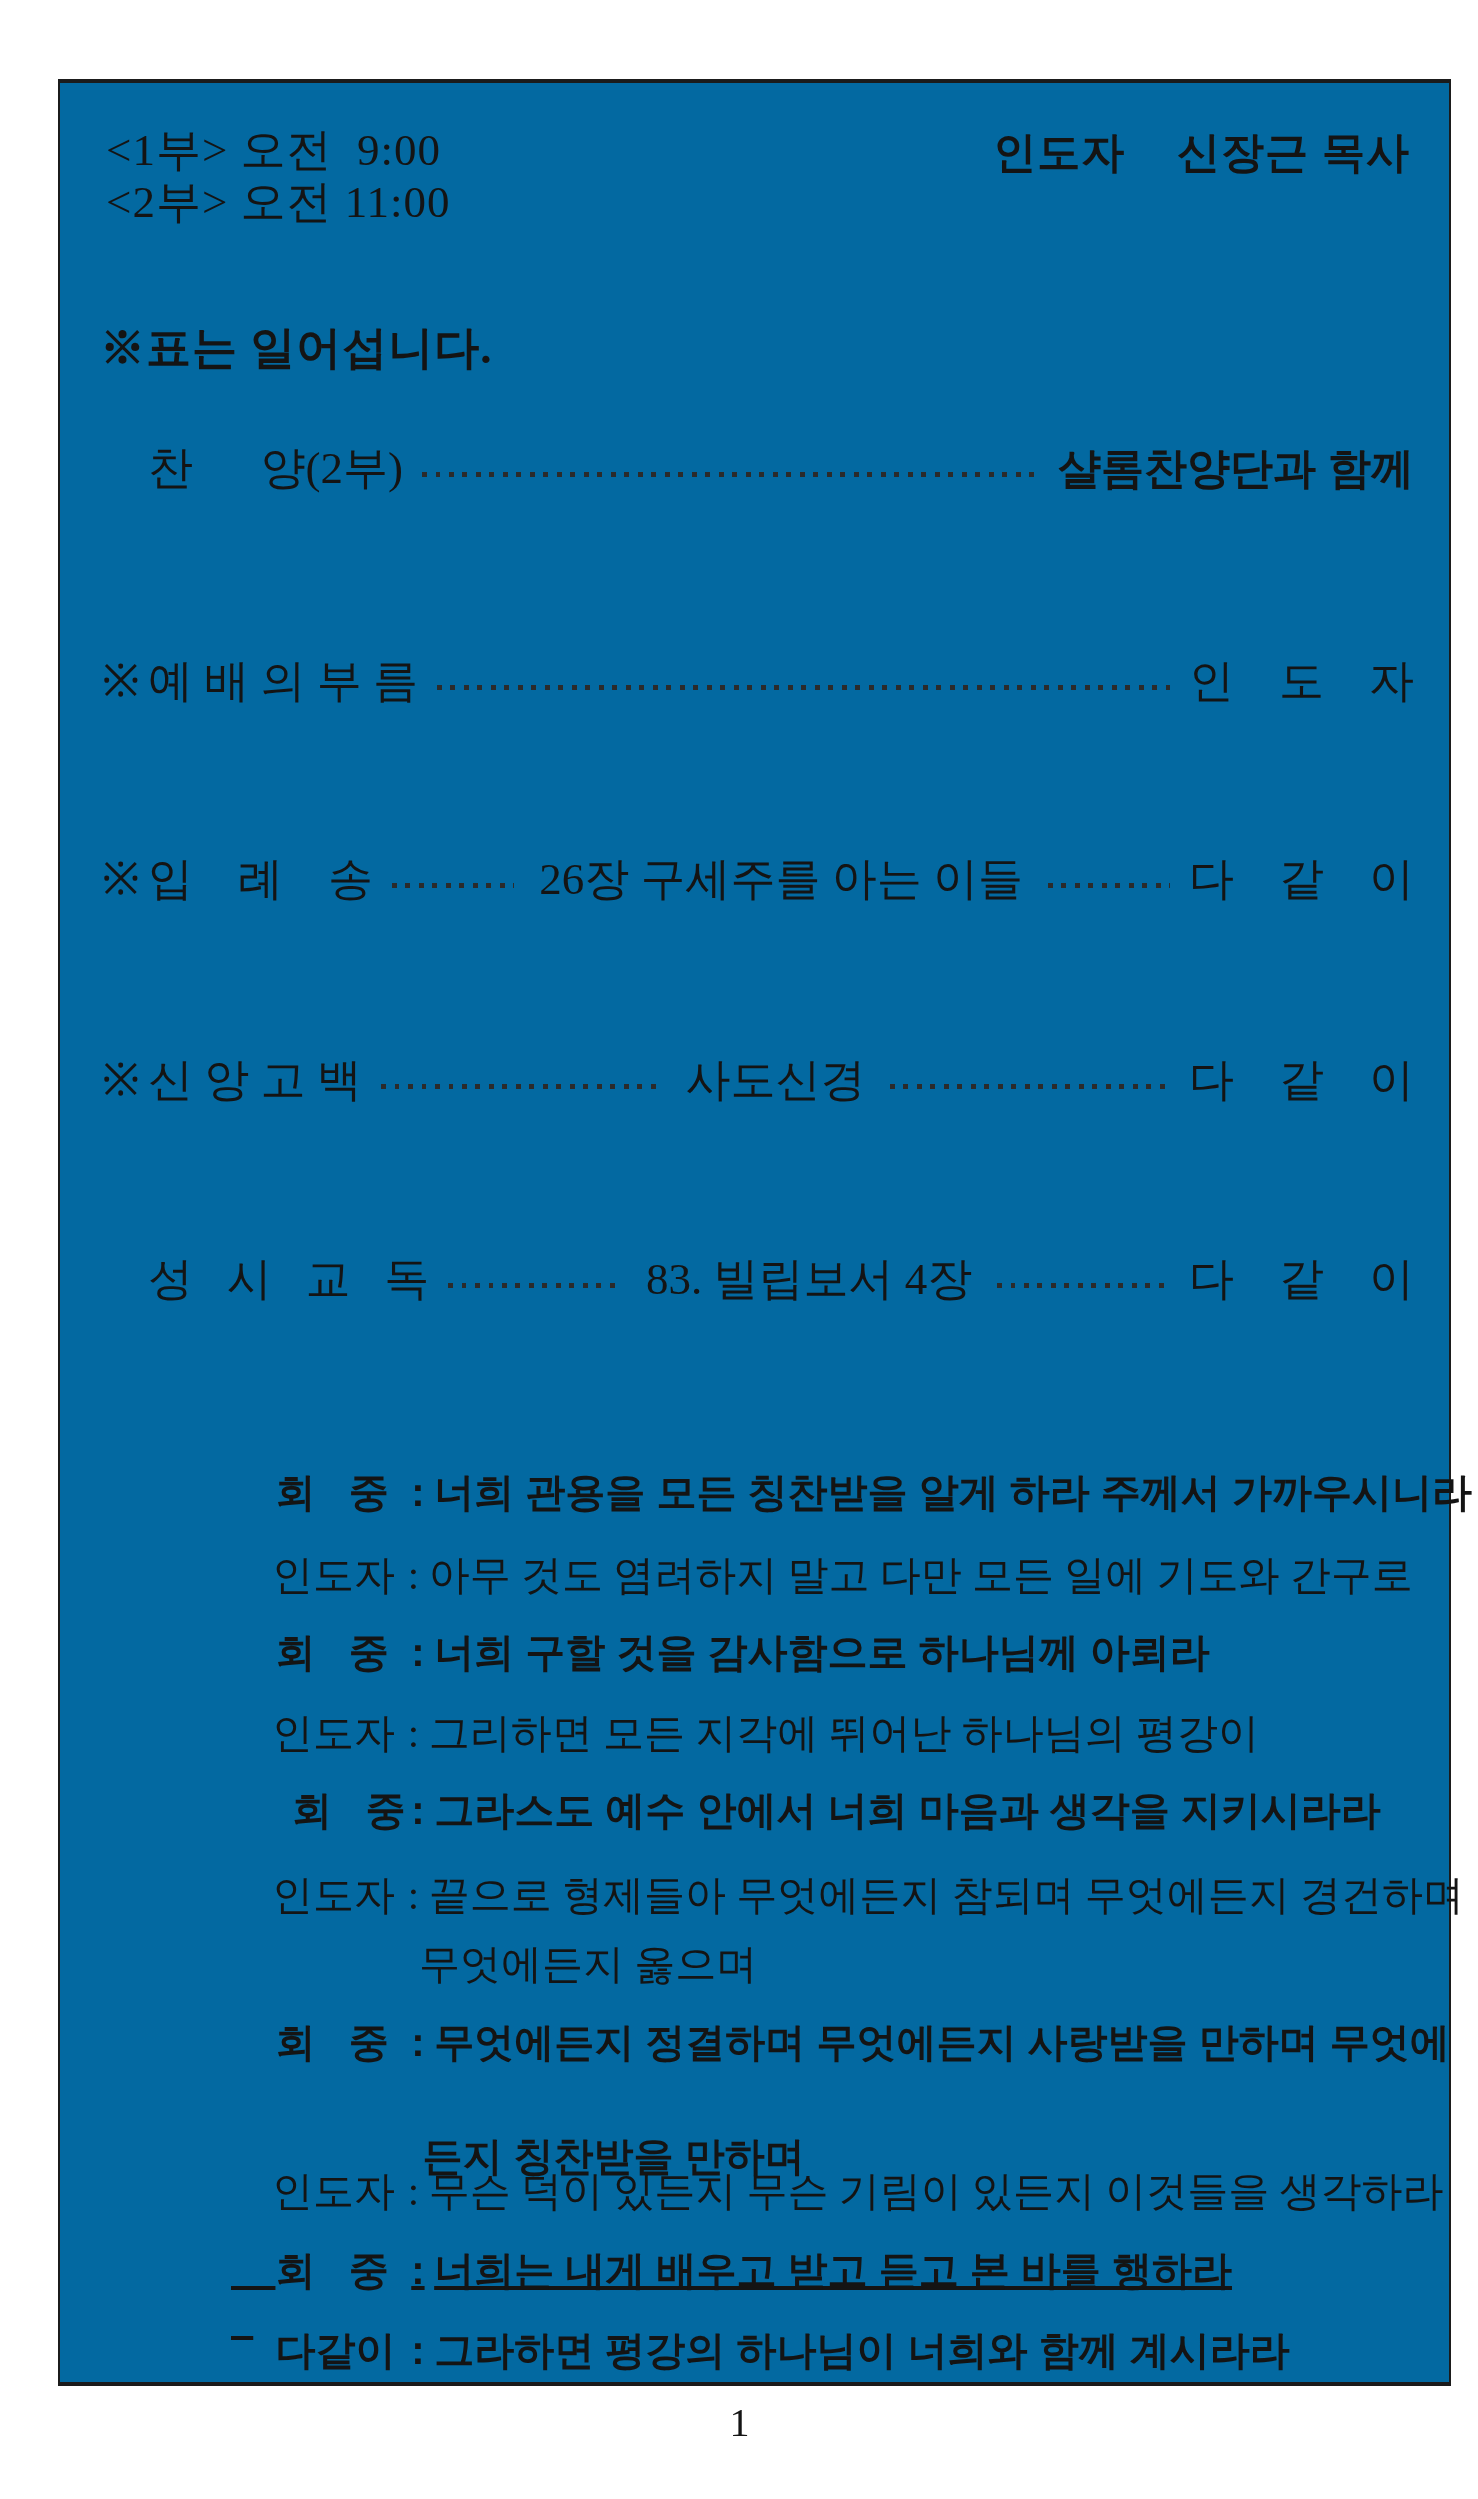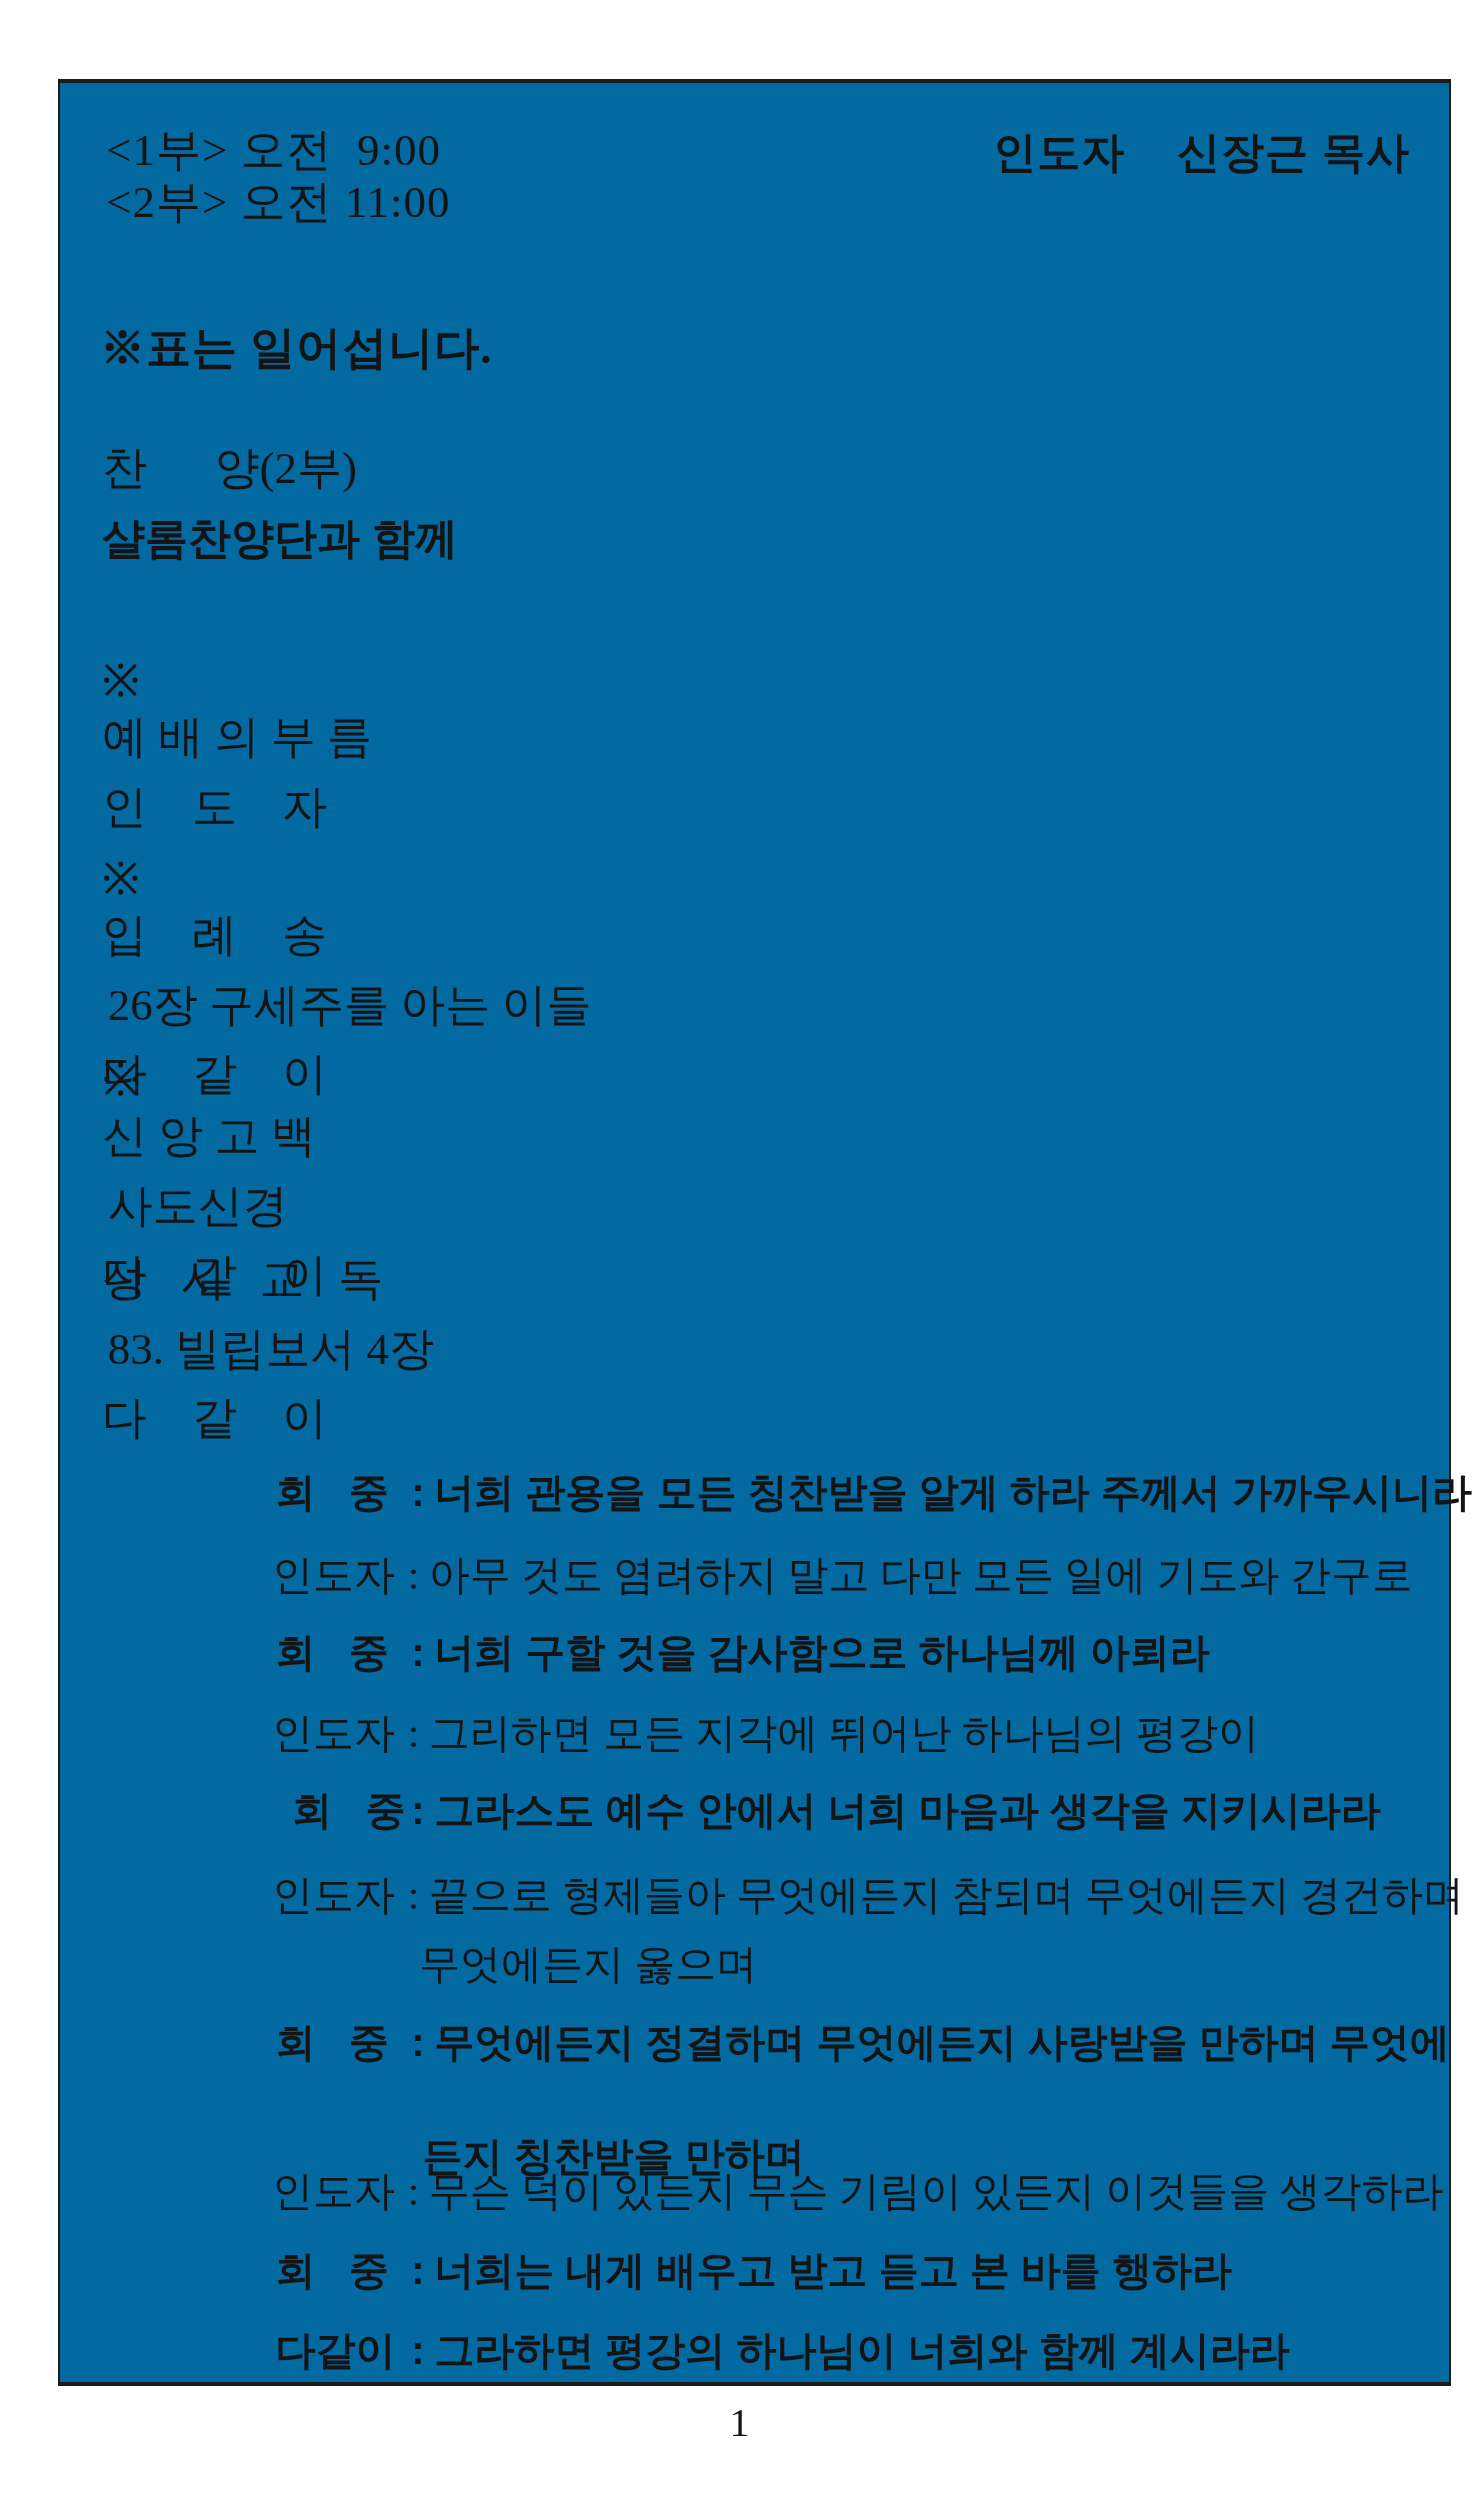--- a/index.html
+++ b/index.html
@@ -46,24 +46,23 @@
     white-space: pre;
     letter-spacing: 1px;
   }
   
   .order-row {
     position: absolute;
     left: 42px;
     right: 35px;
     height: 56px;
     display: flex;
-    align-items: flex-start;
+    align-items: flex-end;
     font-size: 45px;
     line-height: 56px;
-    flex-direction: column;
   }
   .order-row .star {
     width: 46px;
     flex: 0 0 auto;
     white-space: pre;
   }
   .order-row .olabel { white-space: pre; flex: 0 0 auto; }
   .order-row .ocenter { white-space: pre; flex: 0 0 auto; padding: 0 5.8px; }
   .order-row .oright { white-space: pre; flex: 0 0 auto; }
   .order-row .oright.gothic { font-size: 43px; }
@@ -183,21 +182,21 @@
     <span class="sp">회   중</span><span class="colon">:</span><span>무엇에든지 정결하며 무엇에든지 사랑받을 만하며 무엇에</span>
   </div>
   <div class="read gothic cont" style="top:1998px;">
     <span>든지 칭찬받을 만하며</span>
   </div>
 
   <div class="read" style="top:2033px;">
     <span class="sp">인도자</span><span class="colon">:</span><span>무슨 덕이 있든지 무슨 기림이 있든지 이것들을 생각하라</span>
   </div>
 
-  <div class="read gothic" style="top:2112px;">
+  <div class="read gothic" style="top:2112px;text-decoration:underline;">
     <span class="sp">회   중</span><span class="colon">:</span><span>너희는 내게 배우고 받고 듣고 본 바를 행하라</span>
   </div>
 
   <div class="read gothic" style="top:2192px;">
     <span class="sp">다같이</span><span class="colon">:</span><span>그라하면 평강의 하나님이 너희와 함께 계시라라</span>
   </div>
 
 </div>
 
 <div class="page-number">1</div>

